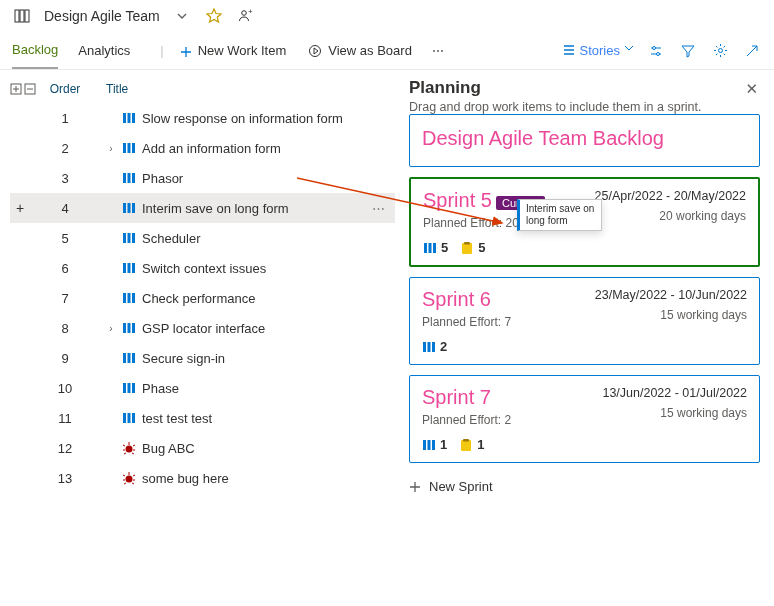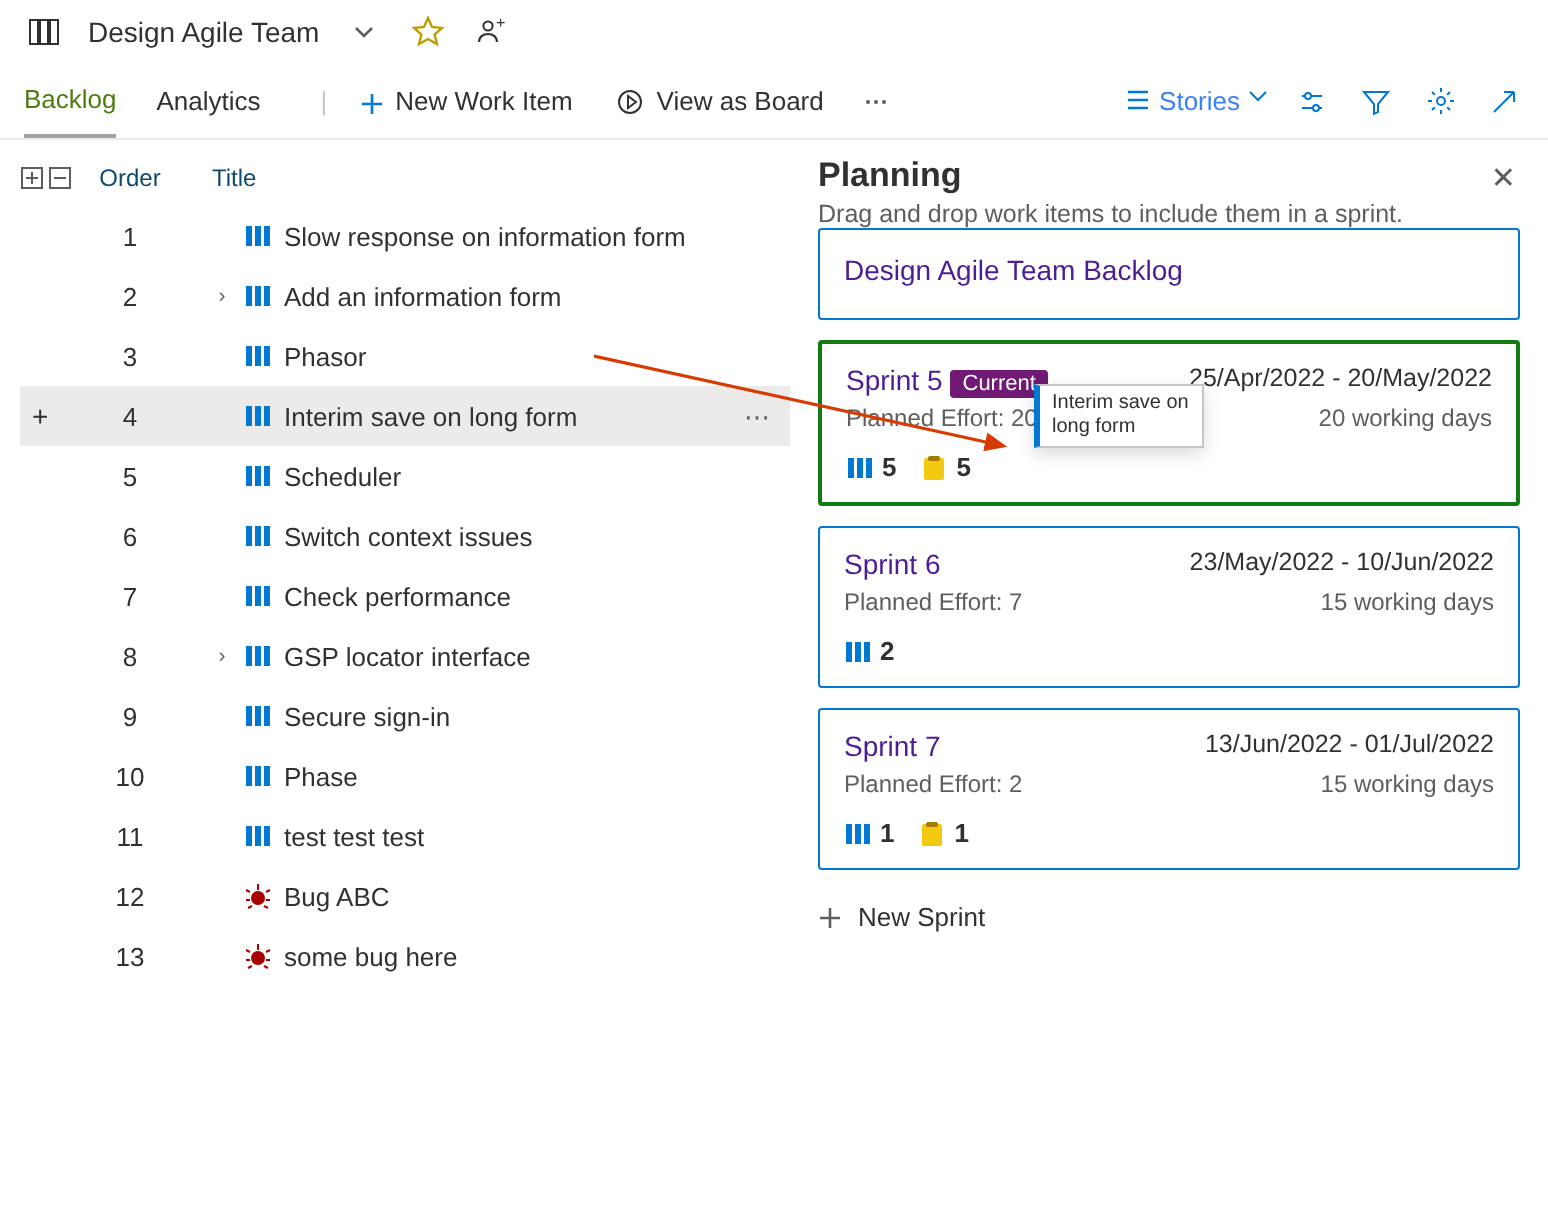--- a/index.html
+++ b/index.html
@@ -29,21 +29,21 @@
 .expand-chevron { width: 10px; display: inline-block; color: #605e5c; font-size: 10px; text-align:center; }
 .wi-icon { width: 14px; height: 14px; display: inline-flex; align-items: center; flex-shrink:0; }
 .more-dots { position:absolute; right:10px; color:#605e5c; cursor:pointer; }
 .add-row-btn { position:absolute; left:6px; color:#323130; cursor:pointer; font-size:14px; }
 .planning { flex: 1; padding: 8px 14px 0 14px; position: relative; }
 .planning h2 { font-size: 17px; font-weight: 600; margin-bottom: 2px; }
 .planning .desc { font-size: 12.5px; color: #605e5c; }
 .close-x { position: absolute; top: 10px; right: 16px; cursor: pointer; color: #605e5c; font-size: 15px; }
 .sprint-card { border: 1px solid #0078d4; border-radius: 2px; padding: 10px 12px; margin-bottom: 10px; position: relative; }
 .sprint-card.current { border: 2px solid #107c10; }
-.sprint-card .name { color: #4c1d95; font-size: 14px; margin-bottom: 4px; display:inline-block; }
+.sprint-card .name { color: #ec4899; font-size: 20px; margin-bottom: 4px; display:inline-block; }
 .sprint-card .dates { position: absolute; right: 12px; top: 10px; font-size: 12.5px; }
 .sprint-card .effort { color: #605e5c; font-size: 12px; }
 .sprint-card .working { position: absolute; right: 12px; top: 30px; color: #605e5c; font-size: 12px; }
 .sprint-card .counts { margin-top: 10px; display: flex; gap: 12px; align-items: center; font-size: 13px; font-weight: 600; }
 .badge-current { background: #701a75; color: #fff; font-size: 11px; padding: 1px 6px; border-radius: 2px; margin-left: 4px; }
 .drag-ghost { position: absolute; background: #fff; border: 1px solid #c8c6c4; box-shadow: 0 3px 8px rgba(0,0,0,.15); padding: 3px 6px; font-size: 10px; width: 85px; border-left: 3px solid #0078d4; line-height: 1.2; }
 .new-sprint { display: flex; align-items: center; gap: 8px; color: #323130; margin-top: 16px; cursor: pointer; }
 svg { display: block; }
 .arrow-annotation { position: absolute; pointer-events: none; }
 </style>

